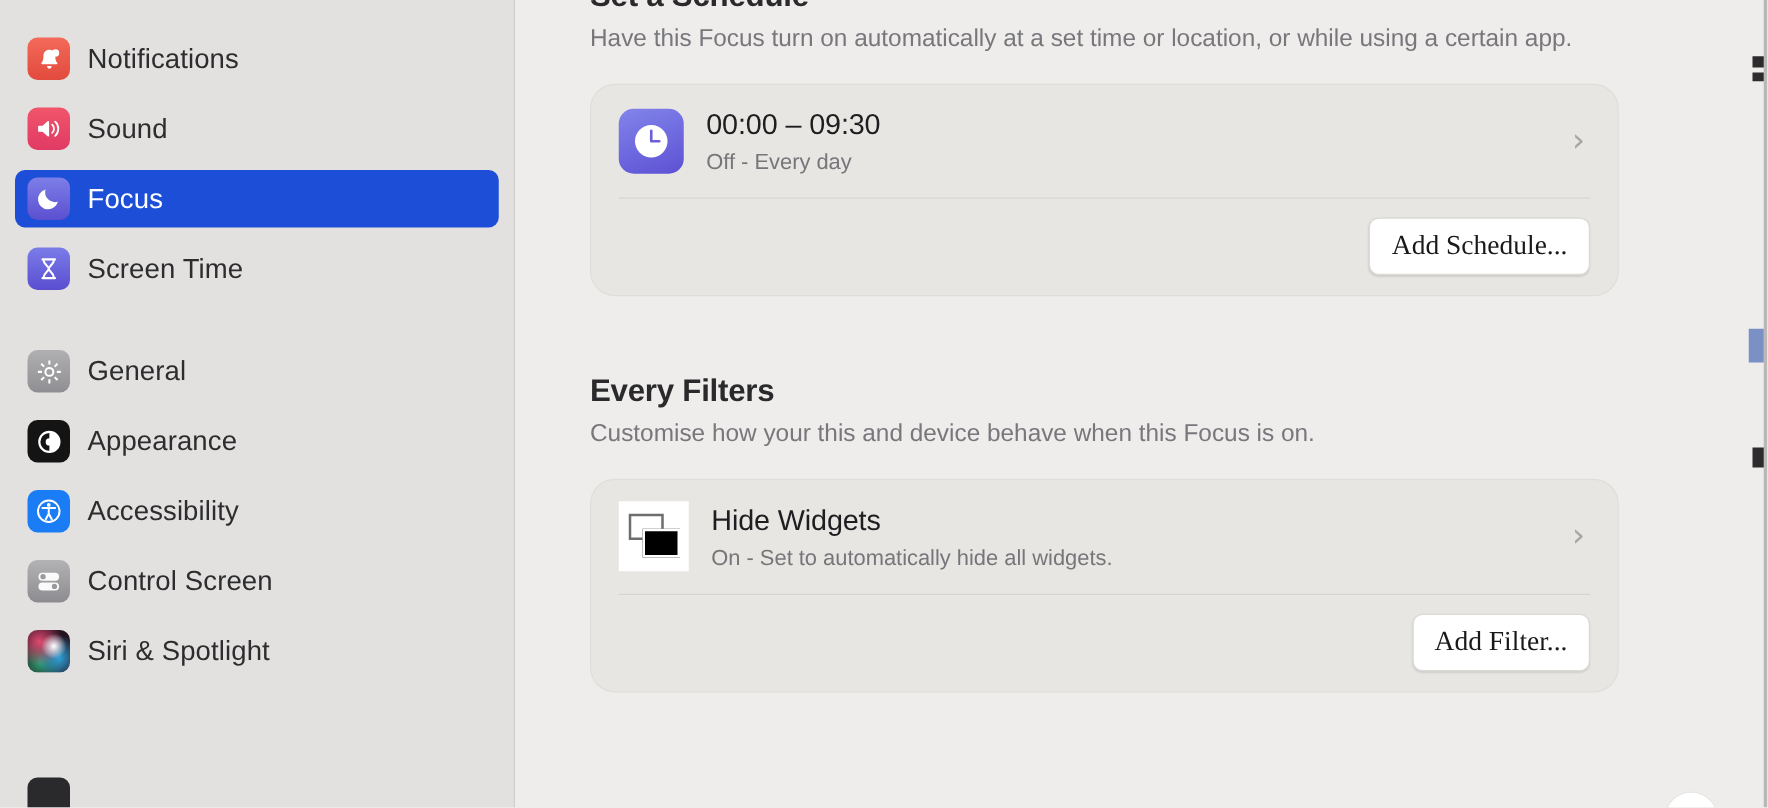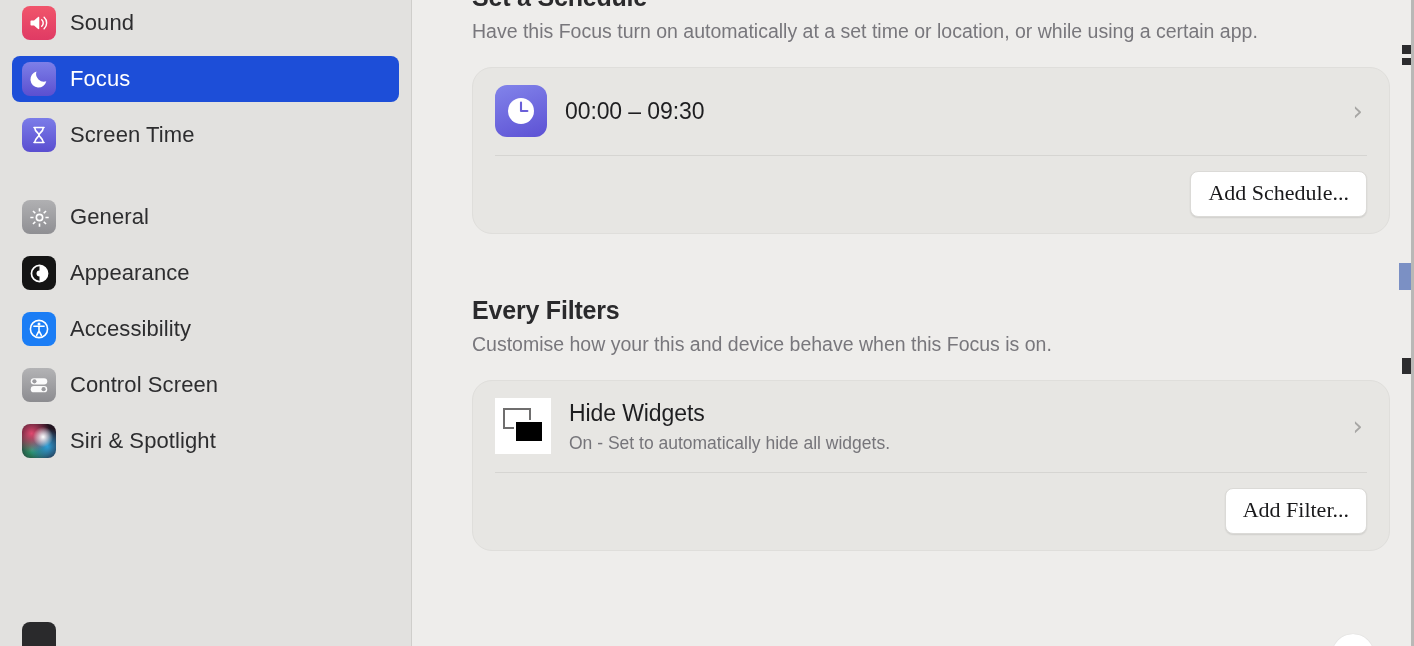--- a/index.html
+++ b/index.html
@@ -99,21 +99,21 @@
     line-height: 30px;
     max-width: 840px;
     margin-top: 4px;
   }
 
   .card {
     background: #e7e6e3;
     border: 1px solid #dfdedb;
     border-radius: 20px;
     margin-top: 21px;
-    width: 918px;
+    width: 823px;
     padding: 0 22px;
   }
 
   .card-row {
     display: flex;
     align-items: center;
     gap: 18px;
     padding: 17px 0 18px 0;
     border-bottom: 1px solid #d6d5d2;
     position: relative;
@@ -227,20 +227,30 @@
     box-shadow: 0 0 1px rgba(0,0,0,0.18);
   }
 </style>
 </head>
 <body>
 
 <div id="root">
 
   <nav class="sidebar">
 
+    <div class="side-row" style="margin-top:24px;">
+      <span class="sicon ic-notifications">
+        <svg width="21" height="21" viewBox="0 0 24 24" fill="#fff">
+          <path d="M12 3.2c-3.2 0-5.4 2.3-5.4 5.6 0 3.7-.9 5.3-1.8 6.3-.4.5-.1 1.3.6 1.3h13.2c.7 0 1-.8.6-1.3-.9-1-1.8-2.6-1.8-6.3 0-3.3-2.2-5.6-5.4-5.6z"></path>
+          <path d="M9.8 18c.2 1.5 1.2 2.5 2.2 2.5s2-1 2.2-2.5H9.8z"></path>
+          <circle cx="17.6" cy="6.2" r="3.4" fill="#fff"></circle>
+        </svg>
+      </span>
+      <span class="side-label">Notifications</span>
+    </div>
 
     <div class="side-row">
       <span class="sicon ic-sound">
         <svg width="22" height="22" viewBox="0 0 24 24" fill="#fff">
           <path d="M3.5 9.3h3.1L11 5.4c.5-.4 1.3-.1 1.3.6v12c0 .7-.8 1-1.3.6L6.6 14.7H3.5c-.5 0-.8-.3-.8-.8v-3.8c0-.5.3-.8.8-.8z"></path>
           <path d="M15 8.4c1 .9 1.6 2.2 1.6 3.6s-.6 2.7-1.6 3.6" stroke="#fff" stroke-width="1.6" fill="none" stroke-linecap="round"></path>
           <path d="M17.6 5.8c1.7 1.5 2.7 3.7 2.7 6.2s-1 4.7-2.7 6.2" stroke="#fff" stroke-width="1.6" fill="none" stroke-linecap="round"></path>
         </svg>
       </span>
       <span class="side-label">Sound</span>
@@ -329,20 +339,21 @@
     <section class="card">
       <div class="card-row">
         <span class="clock-icon">
           <svg width="34" height="34" viewBox="0 0 34 34">
             <circle cx="17" cy="17" r="13" fill="#ffffff"></circle>
             <path d="M17 8.6V17h6.4" stroke="#6a5fd8" stroke-width="2.1" fill="none" stroke-linecap="round" stroke-linejoin="round"></path>
           </svg>
         </span>
         <div class="row-texts">
           <div class="row-title">00:00 – 09:30</div>
+          <div class="row-sub">Off - Every day</div>
         </div>
         <span class="chevron">›</span>
       </div>
       <div class="card-actions">
         <button class="btn">Add Schedule...</button>
       </div>
     </section>
 
     <h2 class="sec-title" style="margin-top:62px;">Every Filters</h2>
     <p class="sec-sub">Customise how your this and device behave when this Focus is on.</p>

